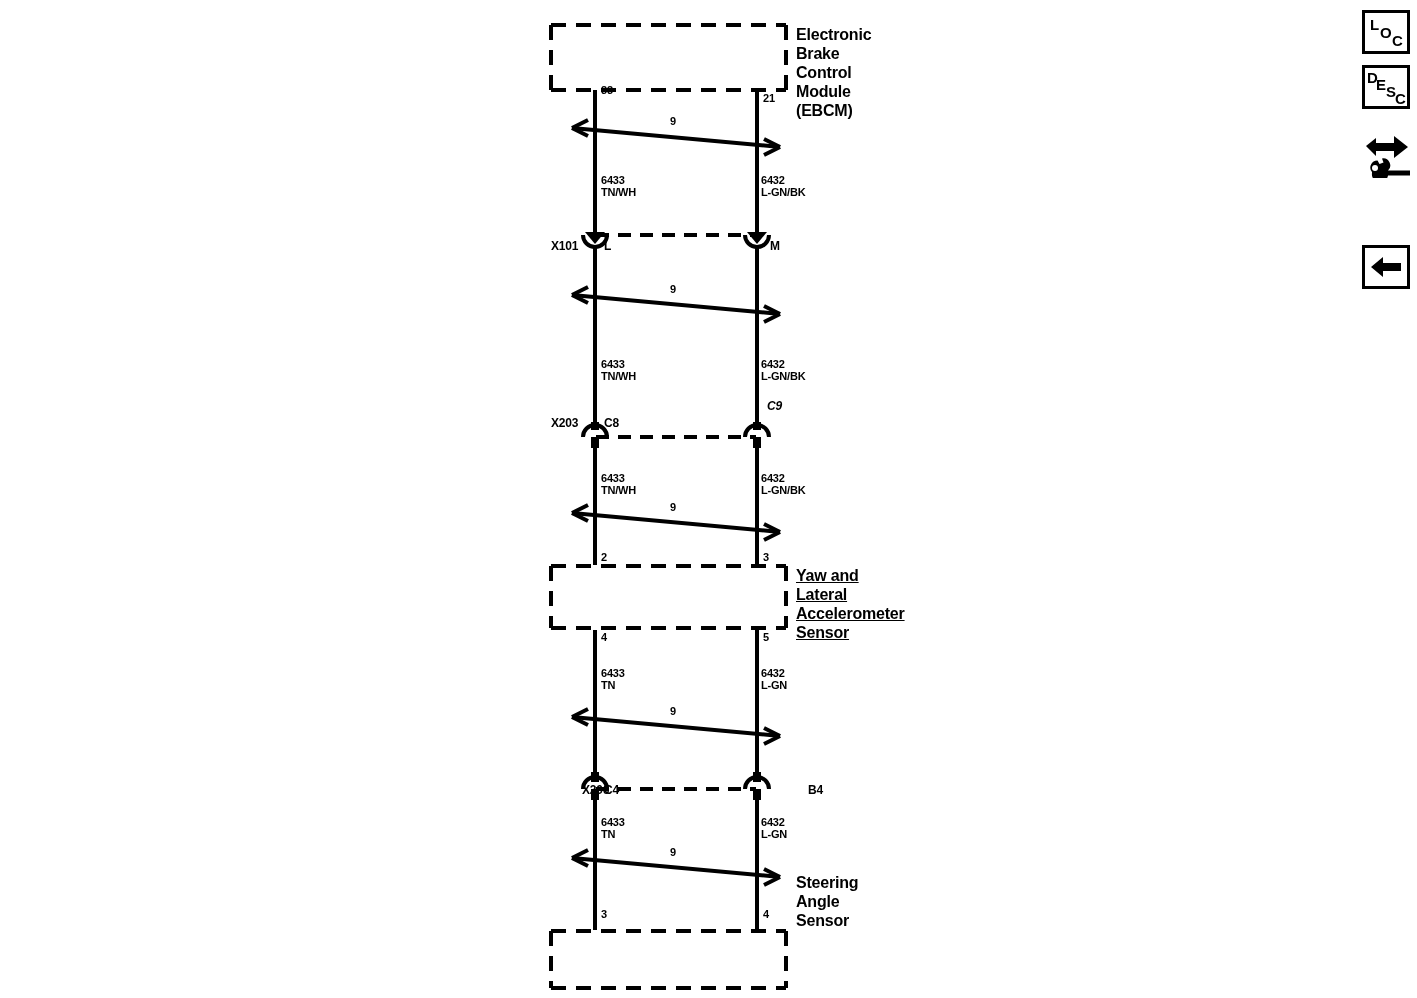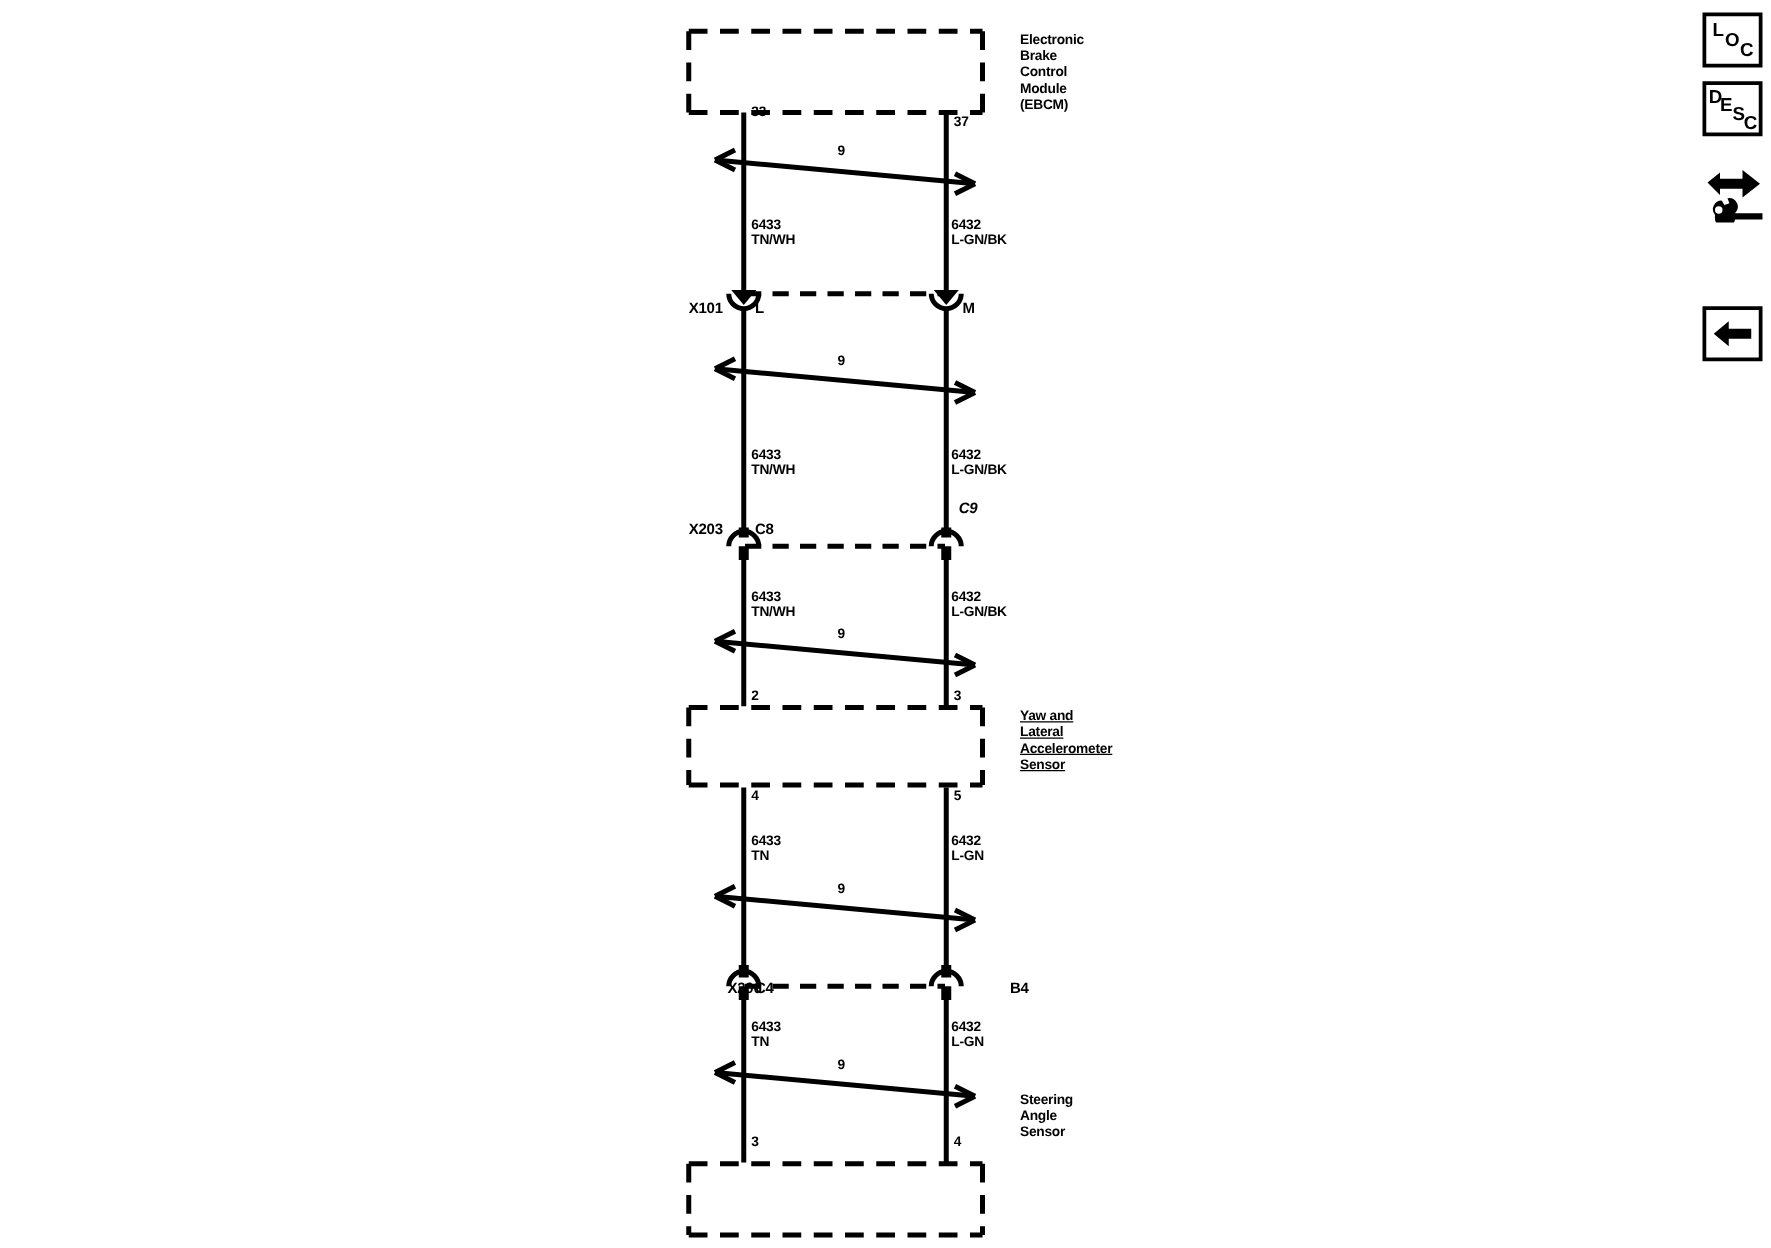--- a/index.html
+++ b/index.html
@@ -22,21 +22,21 @@
     position: absolute;
     font-family: "Liberation Sans", sans-serif;
     font-weight: bold;
     color: #000000;
     white-space: pre;
     line-height: 1.12;
     letter-spacing: -0.2px;
   }
   .lbl-sm  { font-size: 11px; }
   .lbl-md  { font-size: 12px; }
-  .lbl-box { font-size: 11px; line-height: 1.18; margin-left: 20px; }
+  .lbl-box { font-size: 16px; line-height: 1.18; }
 
   
   .tool-btn {
     position: absolute;
     background: #ffffff;
     border: 3px solid #000000;
     display: flex;
     align-items: center;
     justify-content: center;
   }
@@ -168,21 +168,21 @@
 (EBCM)</div>
 <div class="lbl lbl-box" style="left:796px; top:567px;text-decoration:underline;">Yaw and
 Lateral
 Accelerometer
 Sensor</div>
 <div class="lbl lbl-box" style="left:796px; top:874px;">Steering
 Angle
 Sensor</div>
 
 <div class="lbl lbl-sm" style="left:601px; top:84px;">33</div>
-<div class="lbl lbl-sm" style="left:763px; top:92px;">37</div>
+<div class="lbl lbl-sm" style="left:763px; top:92px;">21</div>
 
 <div class="lbl lbl-sm" style="left:601px; top:551px;">2</div>
 <div class="lbl lbl-sm" style="left:763px; top:551px;">3</div>
 
 <div class="lbl lbl-sm" style="left:601px; top:631px;">4</div>
 <div class="lbl lbl-sm" style="left:763px; top:631px;">5</div>
 
 <div class="lbl lbl-sm" style="left:601px; top:908px;">3</div>
 <div class="lbl lbl-sm" style="left:763px; top:908px;">4</div>
 

